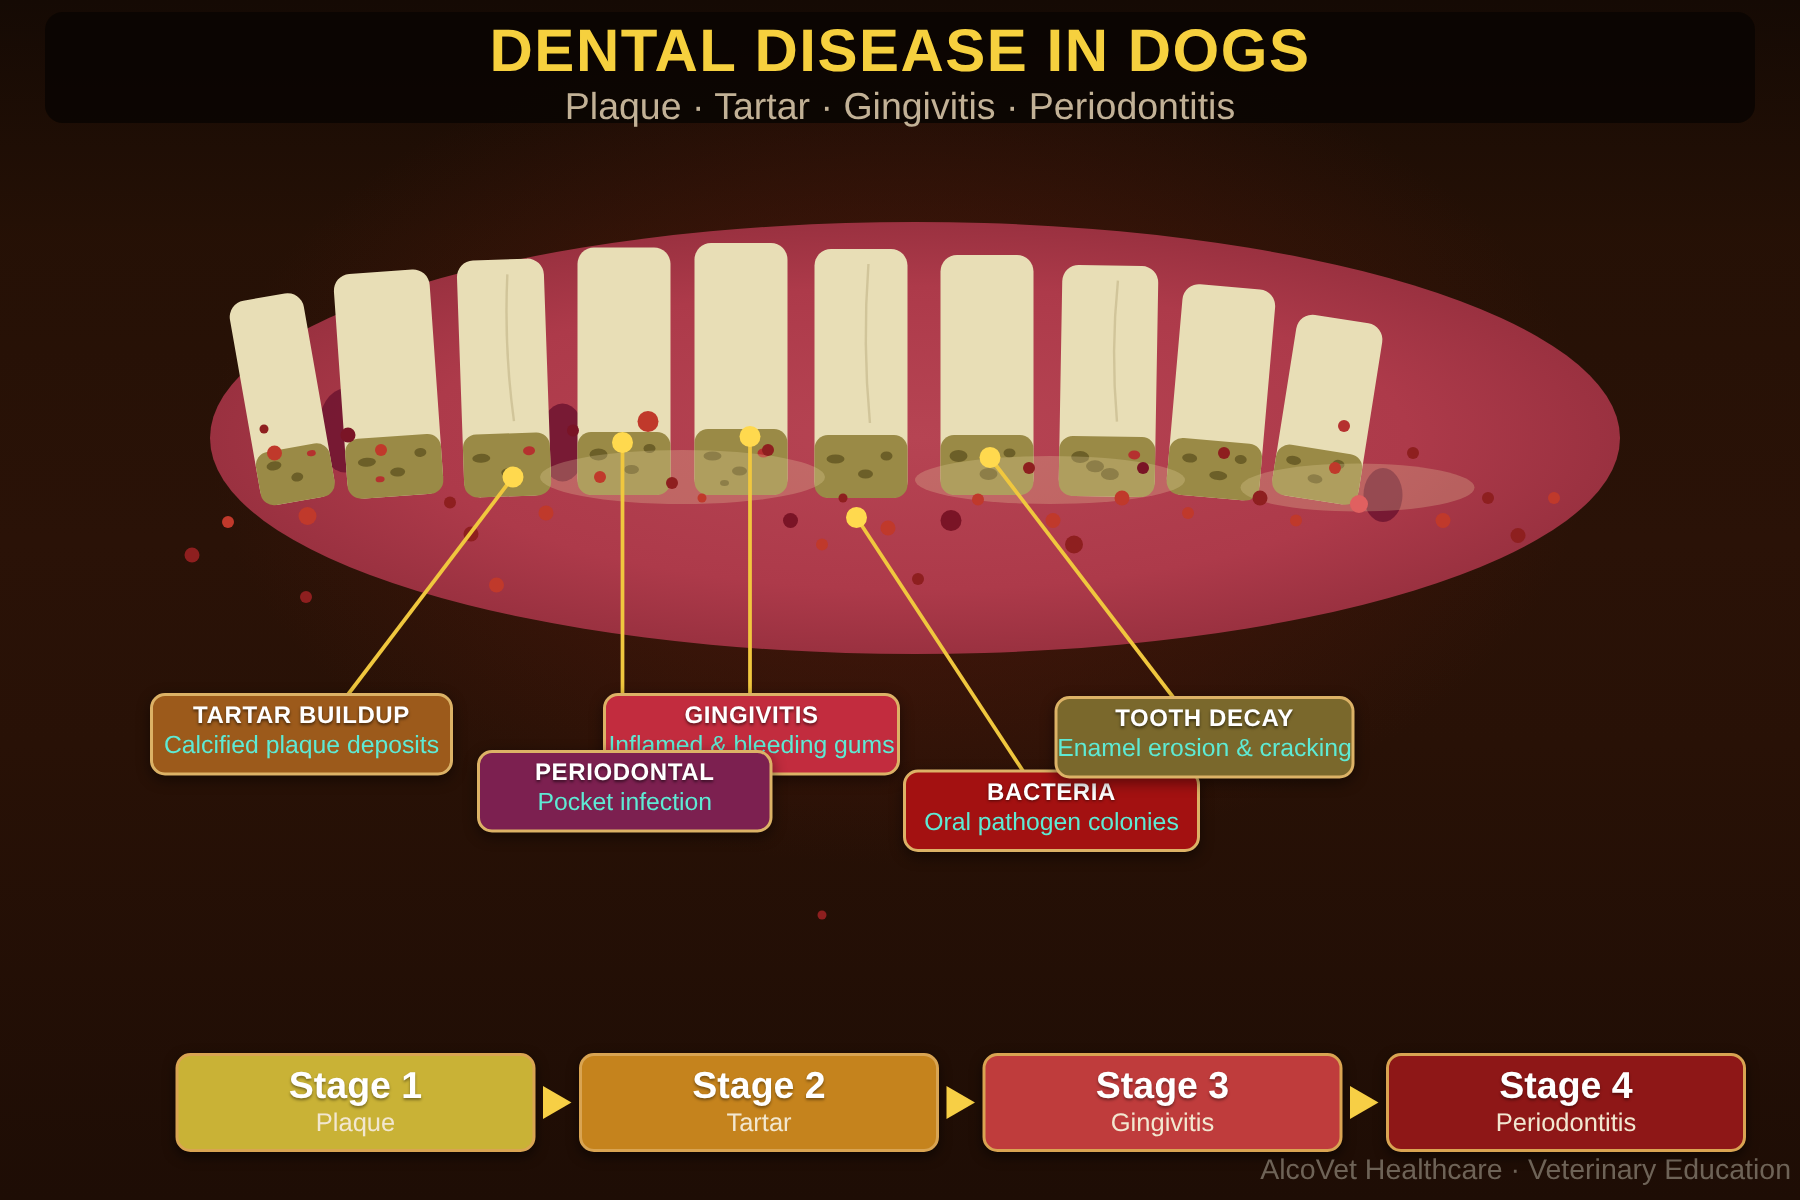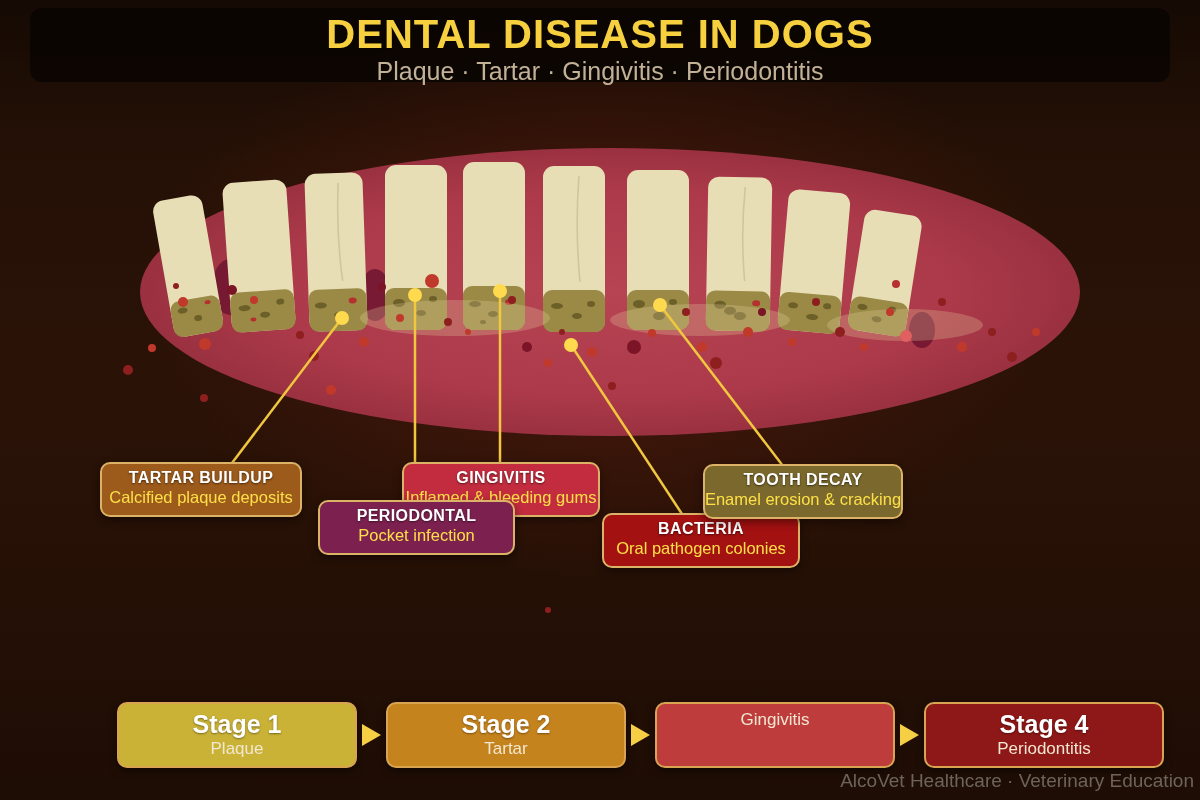--- a/index.html
+++ b/index.html
@@ -25,21 +25,21 @@
 
   #mouth-svg{position:absolute;left:0;top:0;width:1200px;height:800px;z-index:1;}
 
   .callout{
     position:absolute;border:2px solid #dcb266;border-radius:10px;box-sizing:border-box;
     display:flex;flex-direction:column;align-items:center;
     padding:5px 4px 7px;box-shadow:0 3px 9px rgba(0,0,0,.45);text-align:right;
   }
   .co-title{font-size:16px;font-weight:bold;color:#ffffff;letter-spacing:.4px;
     text-shadow:0 1px 2px rgba(0,0,0,.55);line-height:1.15;white-space:nowrap;}
-  .co-sub{font-size:16.5px;color:#fde047;white-space:nowrap;line-height:1.25;}
+  .co-sub{font-size:16.5px;color:#5eead4;white-space:nowrap;line-height:1.25;}
 
   .stages{position:absolute;left:80px;top:702px;display:flex;align-items:center;z-index:2;margin-left:37px;}
   .stage{
     width:240px;height:66px;border:2px solid #d9a452;border-radius:10px;box-sizing:border-box;
     text-align:center;padding-top:6px;box-shadow:0 3px 8px rgba(0,0,0,.5);
   }
   .stage-title{font-size:25px;font-weight:bold;color:#fff;line-height:1.15;text-shadow:0 1px 2px rgba(0,0,0,.4);}
   .stage-sub{font-size:17px;color:#f2e7d0;margin-top:0px;}
   .arrow{width:0;height:0;border-left:19px solid #f7cf45;border-top:11px solid transparent;
     border-bottom:11px solid transparent;margin:0 5px;}
@@ -230,20 +230,21 @@
       <div class="stage-title">Stage 1</div>
       <div class="stage-sub">Plaque</div>
     </div>
     <div class="arrow"></div>
     <div class="stage" id="st-1" style="background: rgb(197, 131, 29);">
       <div class="stage-title">Stage 2</div>
       <div class="stage-sub">Tartar</div>
     </div>
     <div class="arrow"></div>
     <div class="stage" id="st-2" style="background: rgb(191, 60, 60);">
+      <div class="stage-title">Stage 3</div>
       <div class="stage-sub">Gingivitis</div>
     </div>
     <div class="arrow"></div>
     <div class="stage" id="st-3" style="background: rgb(142, 23, 23);">
       <div class="stage-title">Stage 4</div>
       <div class="stage-sub">Periodontitis</div>
     </div>
   </div>
 
   <div class="footer">AlcoVet Healthcare · Veterinary Education</div>

